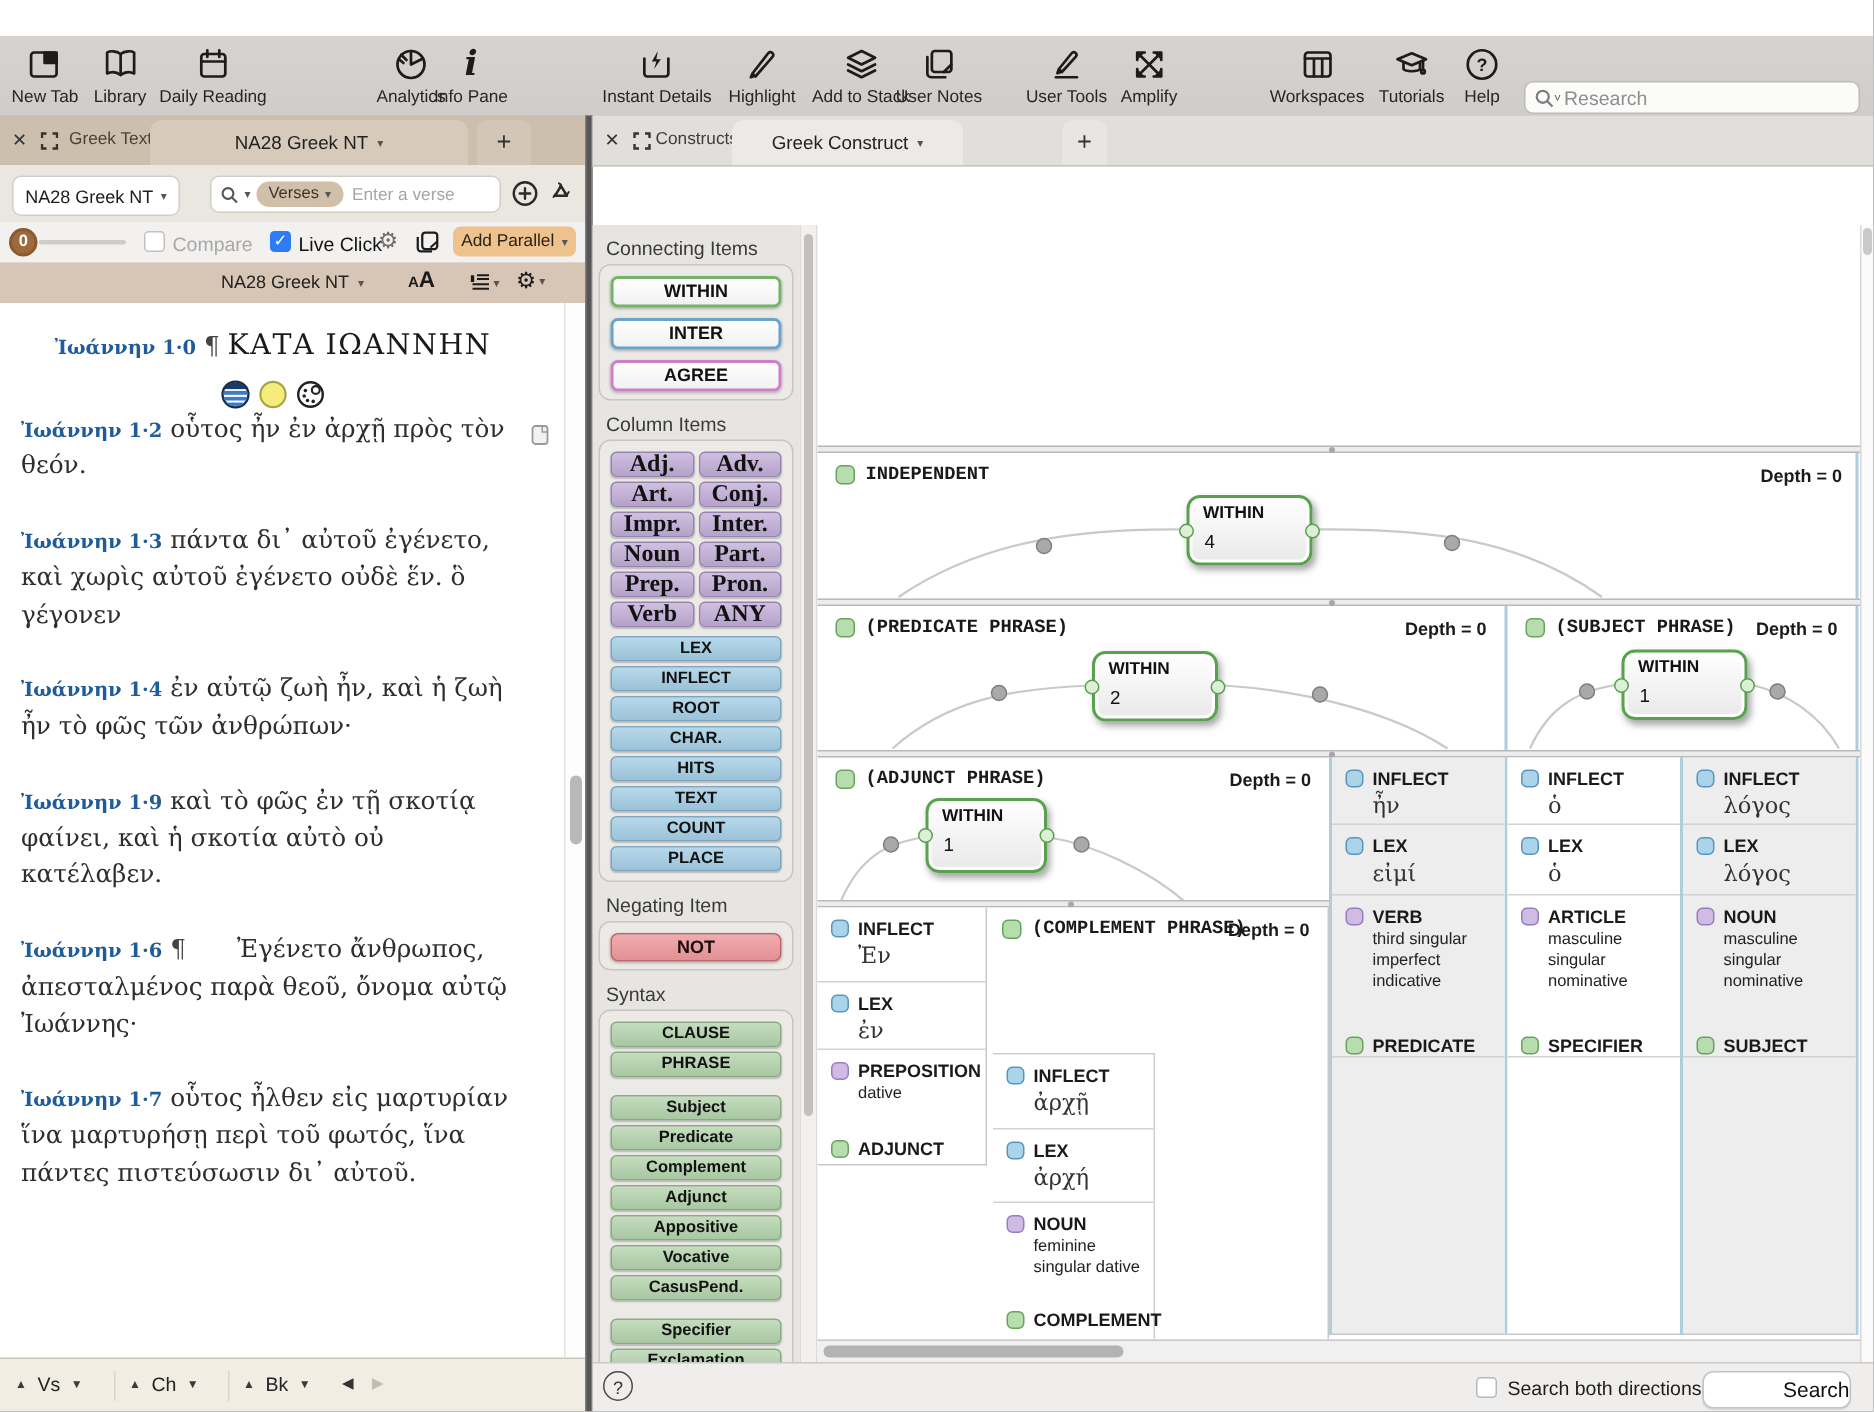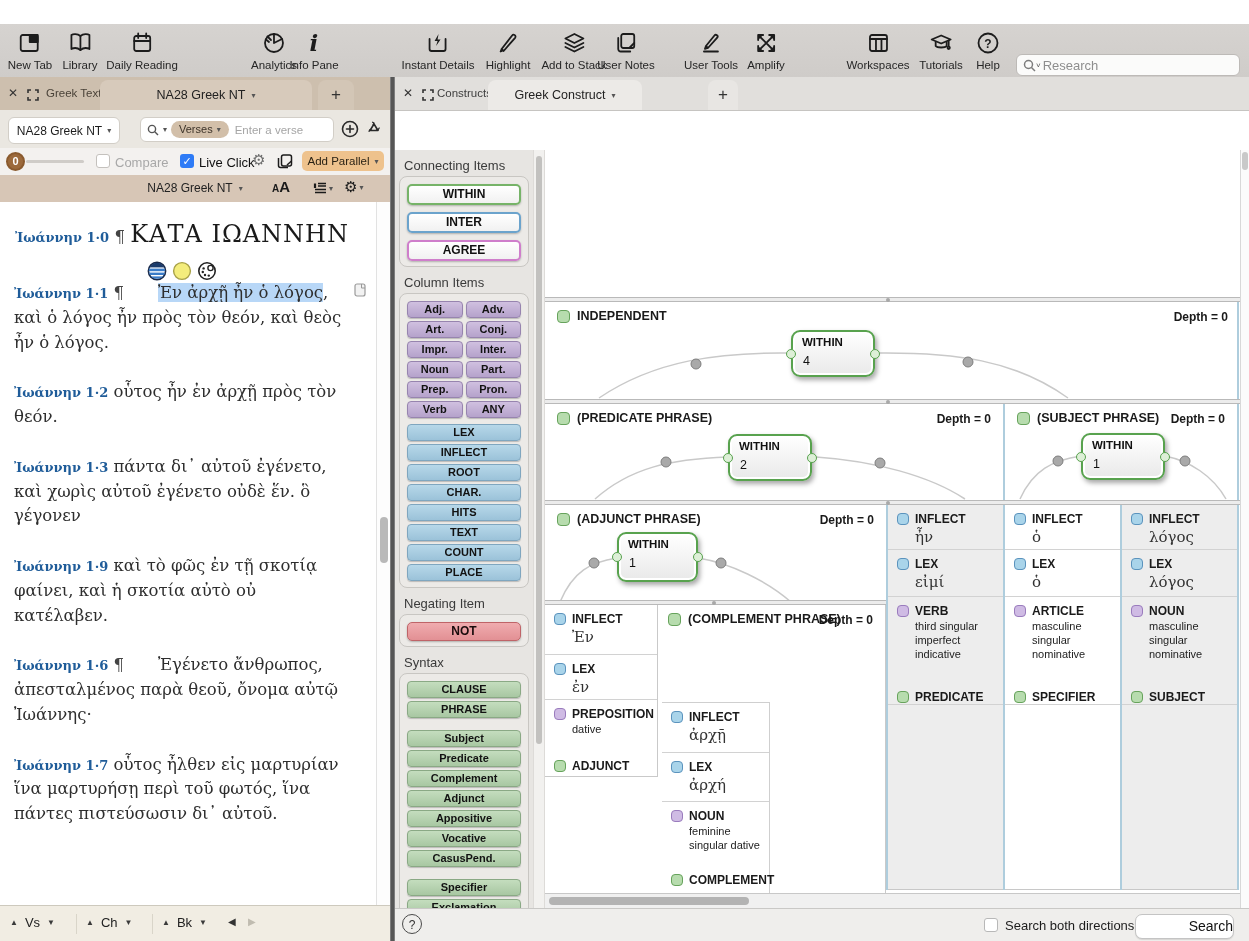--- a/index.html
+++ b/index.html
@@ -66,21 +66,21 @@
   .llist svg{stroke:#1a1a1a;fill:#1a1a1a;stroke-width:1.4;}
   .lgear2{position:absolute;left:344px;top:3px;display:flex;gap:2px;align-items:center;}
   
   .ltext{position:absolute;left:0;top:125px;width:376px;height:703px;background:#fff;overflow:hidden;padding:0 26px 0 14px;box-sizing:border-box;font-family:"DejaVu Serif",serif;font-size:16.5px;line-height:1.5;color:#2e2e2e;}
   .vref{color:#1f5c99;font-weight:bold;font-size:13px;}
   .pil{color:#444;}
   .vgap{display:inline-block;width:34px;}
   .hl{background:#b8d7f7;}
   .verse{margin:0 0 25px;}
   .verse0{text-align:center;margin:14px 0 6px;}
-  .booktitle{font-size:24px;color:#1a1a1a;letter-spacing:1px;}
+  .booktitle{font-size:19px;color:#1a1a1a;letter-spacing:1px;}
   .iconsrow{text-align:center;margin:0 0 3px;height:20px;}
   .iconsrow svg{vertical-align:middle;}
   .noteicon{position:absolute;left:354px;top:206px;}
   .lvscroll{position:absolute;left:376px;top:125px;width:14px;height:703px;background:#fdfdfd;border-left:1px solid #e2e2e2;box-sizing:border-box;}
   .lvthumb{position:absolute;left:3px;top:315px;width:8px;height:46px;background:#b9b9b9;border-radius:4px;}
   .lbottom{position:absolute;left:0;top:828px;width:390px;height:36px;background:#f1ede3;border-top:1px solid #cdc9bd;box-sizing:border-box;font-size:13px;color:#222;}
   .navgrp{position:absolute;top:9px;display:flex;align-items:center;gap:7px;}
   .tri{font-size:8px;color:#3a3a3a;}
   .navsep{position:absolute;top:8px;width:1px;height:20px;background:#d9d5c9;}
   .pgarrow{position:absolute;top:10px;font-size:10px;}
@@ -96,35 +96,35 @@
   .rdesc .runbtn{position:absolute;left:824px;top:5px;width:26px;height:26px;border-radius:50%;background:#e3e1de;display:flex;align-items:center;justify-content:center;}
   
   .sbar{position:absolute;left:0;top:73px;width:138px;height:758px;background:#e7e5e2;overflow:hidden;}
   .pal-label{margin:8px 0 3px 9px;font-size:13px;color:#3a3a3a;}
   .palbox{margin:0 4px 4px;background:#eceae7;border:1px solid #c8c6c2;border-radius:8px;padding:7px 0 3px;}
   .cbtn{height:17px;line-height:17px;margin:0 7px 7px;border-radius:5px;border:2px solid;background:linear-gradient(#ffffff,#f1f1f1);font-weight:bold;font-size:12px;text-align:center;box-shadow:0 1px 2px rgba(0,0,0,.25);color:#111;}
   .cbtn.within{border-color:#76b368;}
   .cbtn.inter{border-color:#6ba3cc;}
   .cbtn.agree{border-color:#cf7ecb;margin-bottom:2px;}
   .posgrid{display:grid;grid-template-columns:1fr 1fr;gap:3px;margin:0 7px 6px;}
-  .pbtn{height:15px;line-height:15px;border-radius:4px;border:1px solid #9784af;background:linear-gradient(#d0c0e0,#b5a2cb);font-weight:bold;font-size:11px;text-align:center;color:#121212;box-shadow:0 1px 1px rgba(0,0,0,.2);}
+  .pbtn{height:15px;line-height:15px;border-radius:4px;border:1px solid #9784af;background:linear-gradient(#d0c0e0,#b5a2cb);font-weight:bold;font-size:16px;text-align:center;color:#121212;box-shadow:0 1px 1px rgba(0,0,0,.2);font-family:Liberation Serif, serif;}
   .tbtn{height:15px;line-height:15px;margin:0 7px 3px;border-radius:4px;border:1px solid #7fa6bf;background:linear-gradient(#b7d8e9,#9bc2d9);font-weight:bold;font-size:11px;text-align:center;color:#121212;box-shadow:0 1px 1px rgba(0,0,0,.2);}
   .nbtn{height:17px;line-height:17px;margin:0 7px 2px;border-radius:5px;border:1px solid #bf6468;background:linear-gradient(#f0acaf,#e29094);font-weight:bold;font-size:12px;text-align:center;color:#1a0c0c;box-shadow:0 1px 2px rgba(0,0,0,.25);}
   .sbtn{height:15px;line-height:15px;margin:0 7px 3px;border-radius:4px;border:1px solid #8aa985;background:linear-gradient(#c4ddbe,#a8c7a2);font-weight:bold;font-size:11px;text-align:center;color:#121212;box-shadow:0 1px 1px rgba(0,0,0,.2);}
   .sgap{height:9px;}
   .sscroll{position:absolute;left:138px;top:73px;width:12px;height:758px;background:#f2f1ef;border-left:1px solid #dddbd8;border-right:1px solid #dddbd8;box-sizing:border-box;}
   .sthumb{position:absolute;left:2px;top:6px;width:6px;height:588px;background:#c2c1bf;border-radius:3px;}
   
   .canvas{position:absolute;left:150px;top:73px;width:695px;height:758px;background:#fff;}
   .c-strip{position:absolute;height:5px;background:#ececec;border-top:1px solid #b9b9b9;border-bottom:1px solid #b9b9b9;box-sizing:border-box;}
   .c-strip::before{content:"";position:absolute;top:0px;left:var(--dot,50%);width:4px;height:4px;border-radius:50%;background:#a8a8a8;}
   .bluev{position:absolute;width:2px;background:#aecddd;}
   .panel{position:absolute;}
   .p-head{position:absolute;top:7px;left:12px;display:flex;align-items:center;gap:7px;}
-  .p-title{font-weight:bold;font-size:12.5px;color:#1a1a1a;}
+  .p-title{font-weight:bold;font-size:12.5px;color:#1a1a1a;font-family:Liberation Mono, monospace;}
   .p-depth{position:absolute;top:8px;right:12px;font-weight:bold;font-size:12px;color:#1a1a1a;}
   .sq{width:13px;height:13px;border-radius:4px;box-sizing:border-box;flex:none;}
   .sq.g{background:#b7dcae;border:1.5px solid #67a35c;}
   .sq.b{background:#a9d4ea;border:1.5px solid #5b93bd;}
   .sq.p{background:#cfbbe4;border:1.5px solid #9a7cbd;}
   .sq.sm{width:12px;height:12px;}
   .arcs{position:absolute;left:0;top:0;}
   .wnode{position:absolute;width:84px;height:47px;border:2.5px solid #58a24e;border-radius:9px;background:linear-gradient(#ffffff,#e9e9e9);box-shadow:inset 0 0 0 2px #fff,2px 3px 5px rgba(0,0,0,.35);box-sizing:border-box;}
   .wn-label{position:absolute;left:9px;top:4px;font-weight:bold;font-size:11.5px;color:#111;}
   .wn-num{position:absolute;left:10px;top:22px;font-size:12.5px;color:#111;}
@@ -398,30 +398,30 @@
         <svg width="20" height="20">
             <circle cx="10" cy="10" r="8.2" fill="#fff" stroke="#222" stroke-width="1.6"></circle>
             <circle cx="13.5" cy="7" r="2.6" fill="#fff" stroke="#222" stroke-width="1.4"></circle>
             <circle cx="6.6" cy="7.4" r="1.2" fill="#222"></circle>
             <circle cx="5.8" cy="11" r="1.2" fill="#222"></circle>
             <circle cx="8" cy="14" r="1.2" fill="#222"></circle>
             <circle cx="11.8" cy="14.6" r="1.2" fill="#222"></circle>
           </svg>
       </div>
       <p class="verse">
-        <span class="vref">Ἰωάννην 1·1</span>
-        <span class="pil">¶</span><span class="vgap"></span><span class="hl">Ἐν ἀρχῇ ἦν ὁ λόγος</span><span>, καὶ ὁ λόγος ἦν πρὸς τὸν θεόν, καὶ θεὸς ἦν ὁ λόγος.</span>
-      </p>
-      <p class="verse">
         <span class="vref">Ἰωάννην 1·2</span>
         <span>οὗτος ἦν ἐν ἀρχῇ πρὸς τὸν θεόν.</span>
       </p>
       <p class="verse">
         <span class="vref">Ἰωάννην 1·3</span>
         <span>πάντα δι᾽ αὐτοῦ ἐγένετο, καὶ χωρὶς αὐτοῦ ἐγένετο οὐδὲ ἕν. ὃ γέγονεν</span>
+      </p>
+      <p class="verse">
+        <span class="vref">Ἰωάννην 1·4</span>
+        <span>ἐν αὐτῷ ζωὴ ἦν, καὶ ἡ ζωὴ ἦν τὸ φῶς τῶν ἀνθρώπων·</span>
       </p>
       <p class="verse">
         <span class="vref">Ἰωάννην 1·9</span>
         <span>καὶ τὸ φῶς ἐν τῇ σκοτίᾳ φαίνει, καὶ ἡ σκοτία αὐτὸ οὐ κατέλαβεν.</span>
       </p>
       <p class="verse">
         <span class="vref">Ἰωάννην 1·6</span>
         <span class="pil">¶</span><span class="vgap"></span><span>Ἐγένετο ἄνθρωπος, ἀπεσταλμένος παρὰ θεοῦ, ὄνομα αὐτῷ Ἰωάννης·</span>
       </p>
       <p class="verse">

